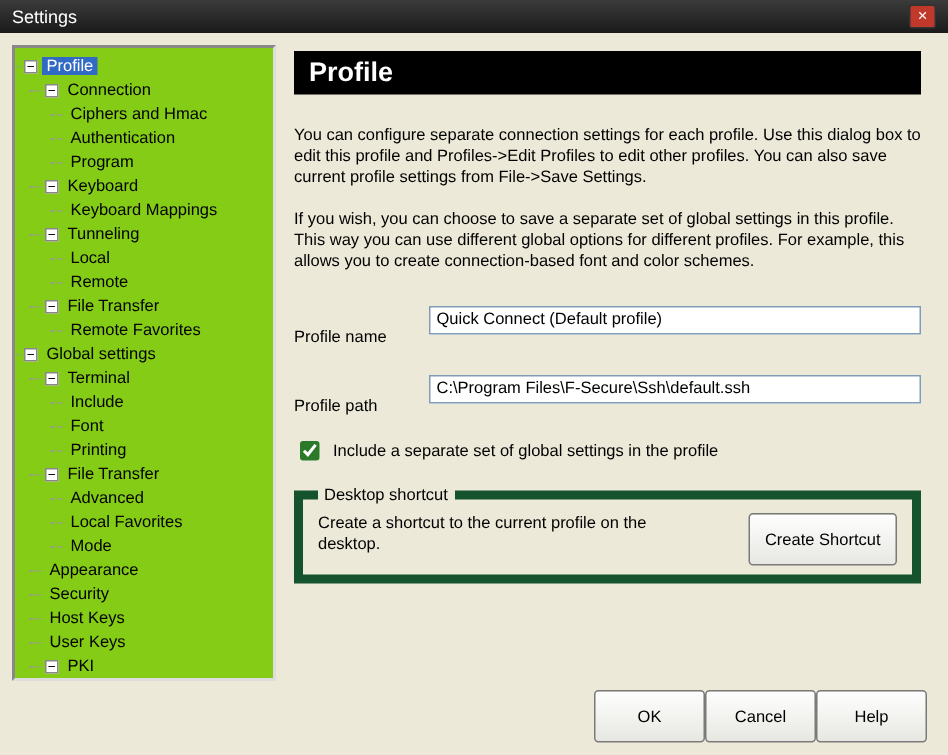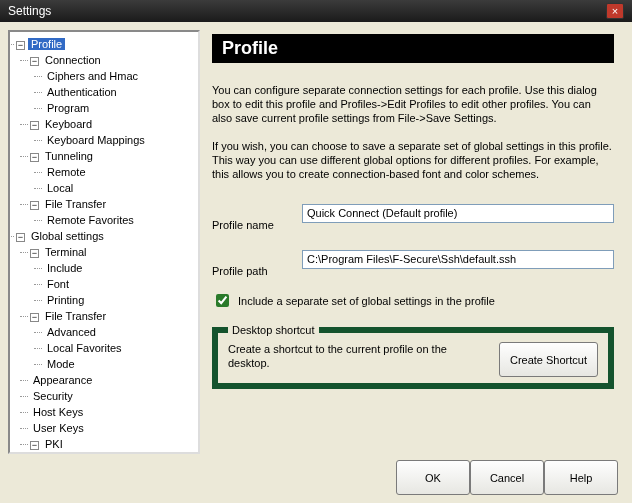--- a/index.html
+++ b/index.html
@@ -35,22 +35,22 @@
     font-size: 11px;
     cursor: pointer;
   }
   .body-area {
     display: flex;
     padding: 8px;
     gap: 8px;
     height: 440px;
   }
   .tree-panel {
-    width: 192px;
-    background: #ffffff;
+    width: 176px;
+    background: #84cc16;
     border: 2px inset #ddd;
     overflow-y: auto;
     padding: 4px 2px;
   }
   .tree ul { list-style: none; margin: 0; padding-left: 14px; }
   .tree > ul { padding-left: 4px; }
   .tree li {
     line-height: 16px;
     white-space: nowrap;
     cursor: pointer;
@@ -152,22 +152,22 @@
                 <li><span class="node-label">Program</span></li>
               </ul>
             </li>
             <li><span class="expander">−</span><span class="node-label">Keyboard</span>
               <ul>
                   <li><span class="node-label">Keyboard Mappings</span></li>
                 </ul>
             </li>
             <li><span class="expander">−</span><span class="node-label">Tunneling</span>
               <ul>
+                <li><span class="node-label">Local</span></li>
                 <li><span class="node-label">Remote</span></li>
-                <li><span class="node-label">Local</span></li>
               </ul>
             </li>
             <li><span class="expander">−</span><span class="node-label">File Transfer</span>
               <ul>
                   <li><span class="node-label">Remote Favorites</span></li>
                 </ul>
             </li>
           </ul>
         </li>
         <li><span class="expander">−</span><span class="node-label">Global settings</span>

